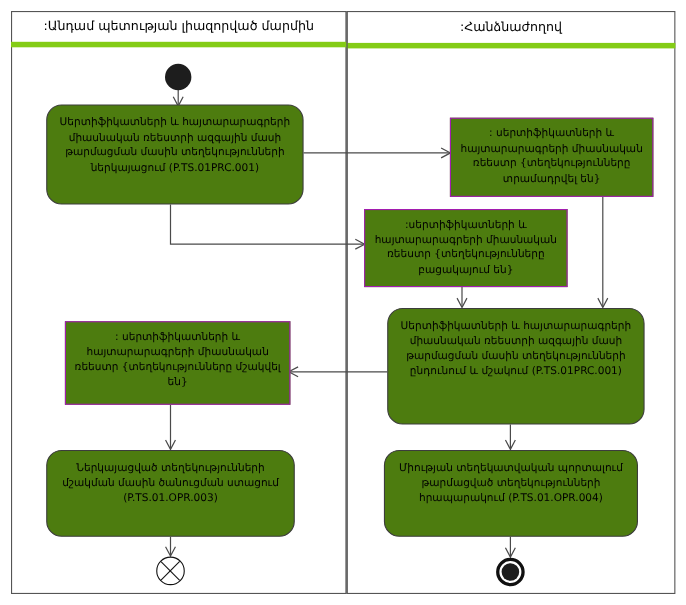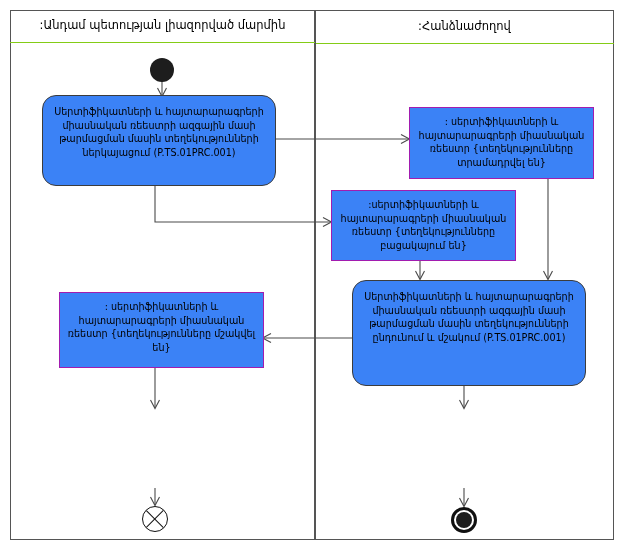--- a/index.html
+++ b/index.html
@@ -27,38 +27,38 @@
   .lane-header {
     position: absolute;
     box-sizing: border-box;
     display: flex;
     align-items: center;
     justify-content: center;
     text-align: left;
     font-size: 11.5px;
     color: #000000;
     line-height: 1.2;
-    border-bottom: 1px solid #84cc16;
+    border-bottom: 5px solid #84cc16;
   }
   .lane-divider {
     position: absolute;
     width: 0;
     border-left: 1px solid #555555;
   }
 
   
   .node {
     position: absolute;
     box-sizing: border-box;
     display: flex;
     align-items: center;
     justify-content: center;
     text-align: center;
     color: #000000;
-    background: #3b82f6;
+    background: #4d7c0f;
   }
   .node .node-text {
     display: block;
     width: 100%;
     padding: 0 6px;
     box-sizing: border-box;
     font-size: 9.6px;
     line-height: 1.42;
     white-space: pre-line;
   }
@@ -223,15 +223,25 @@
 թարմացման մասին տեղեկությունների
 ընդունում և մշակում (P.TS.01PRC.001)</span>
   </div>
 
   <div class="node object" style="left:59px; top:292px; width:205px; height:76px;">
     <span class="node-text">: սերտիֆիկատների և
 հայտարարագրերի միասնական
 ռեեստր {տեղեկությունները մշակվել են}</span>
   </div>
 
-
+  <div class="node action" style="left:42px; top:409px; width:226px; height:79px;">
+    <span class="node-text">Ներկայացված տեղեկությունների
+մշակման մասին ծանուցման ստացում
+(P.TS.01.OPR.003)</span>
+  </div>
+
+  <div class="node action" style="left:349px; top:409px; width:231px; height:79px;">
+    <span class="node-text">Միության տեղեկատվական պորտալում
+թարմացված տեղեկությունների
+հրապարակում (P.TS.01.OPR.004)</span>
+  </div>
 
 </div>
 
 </body></html>

